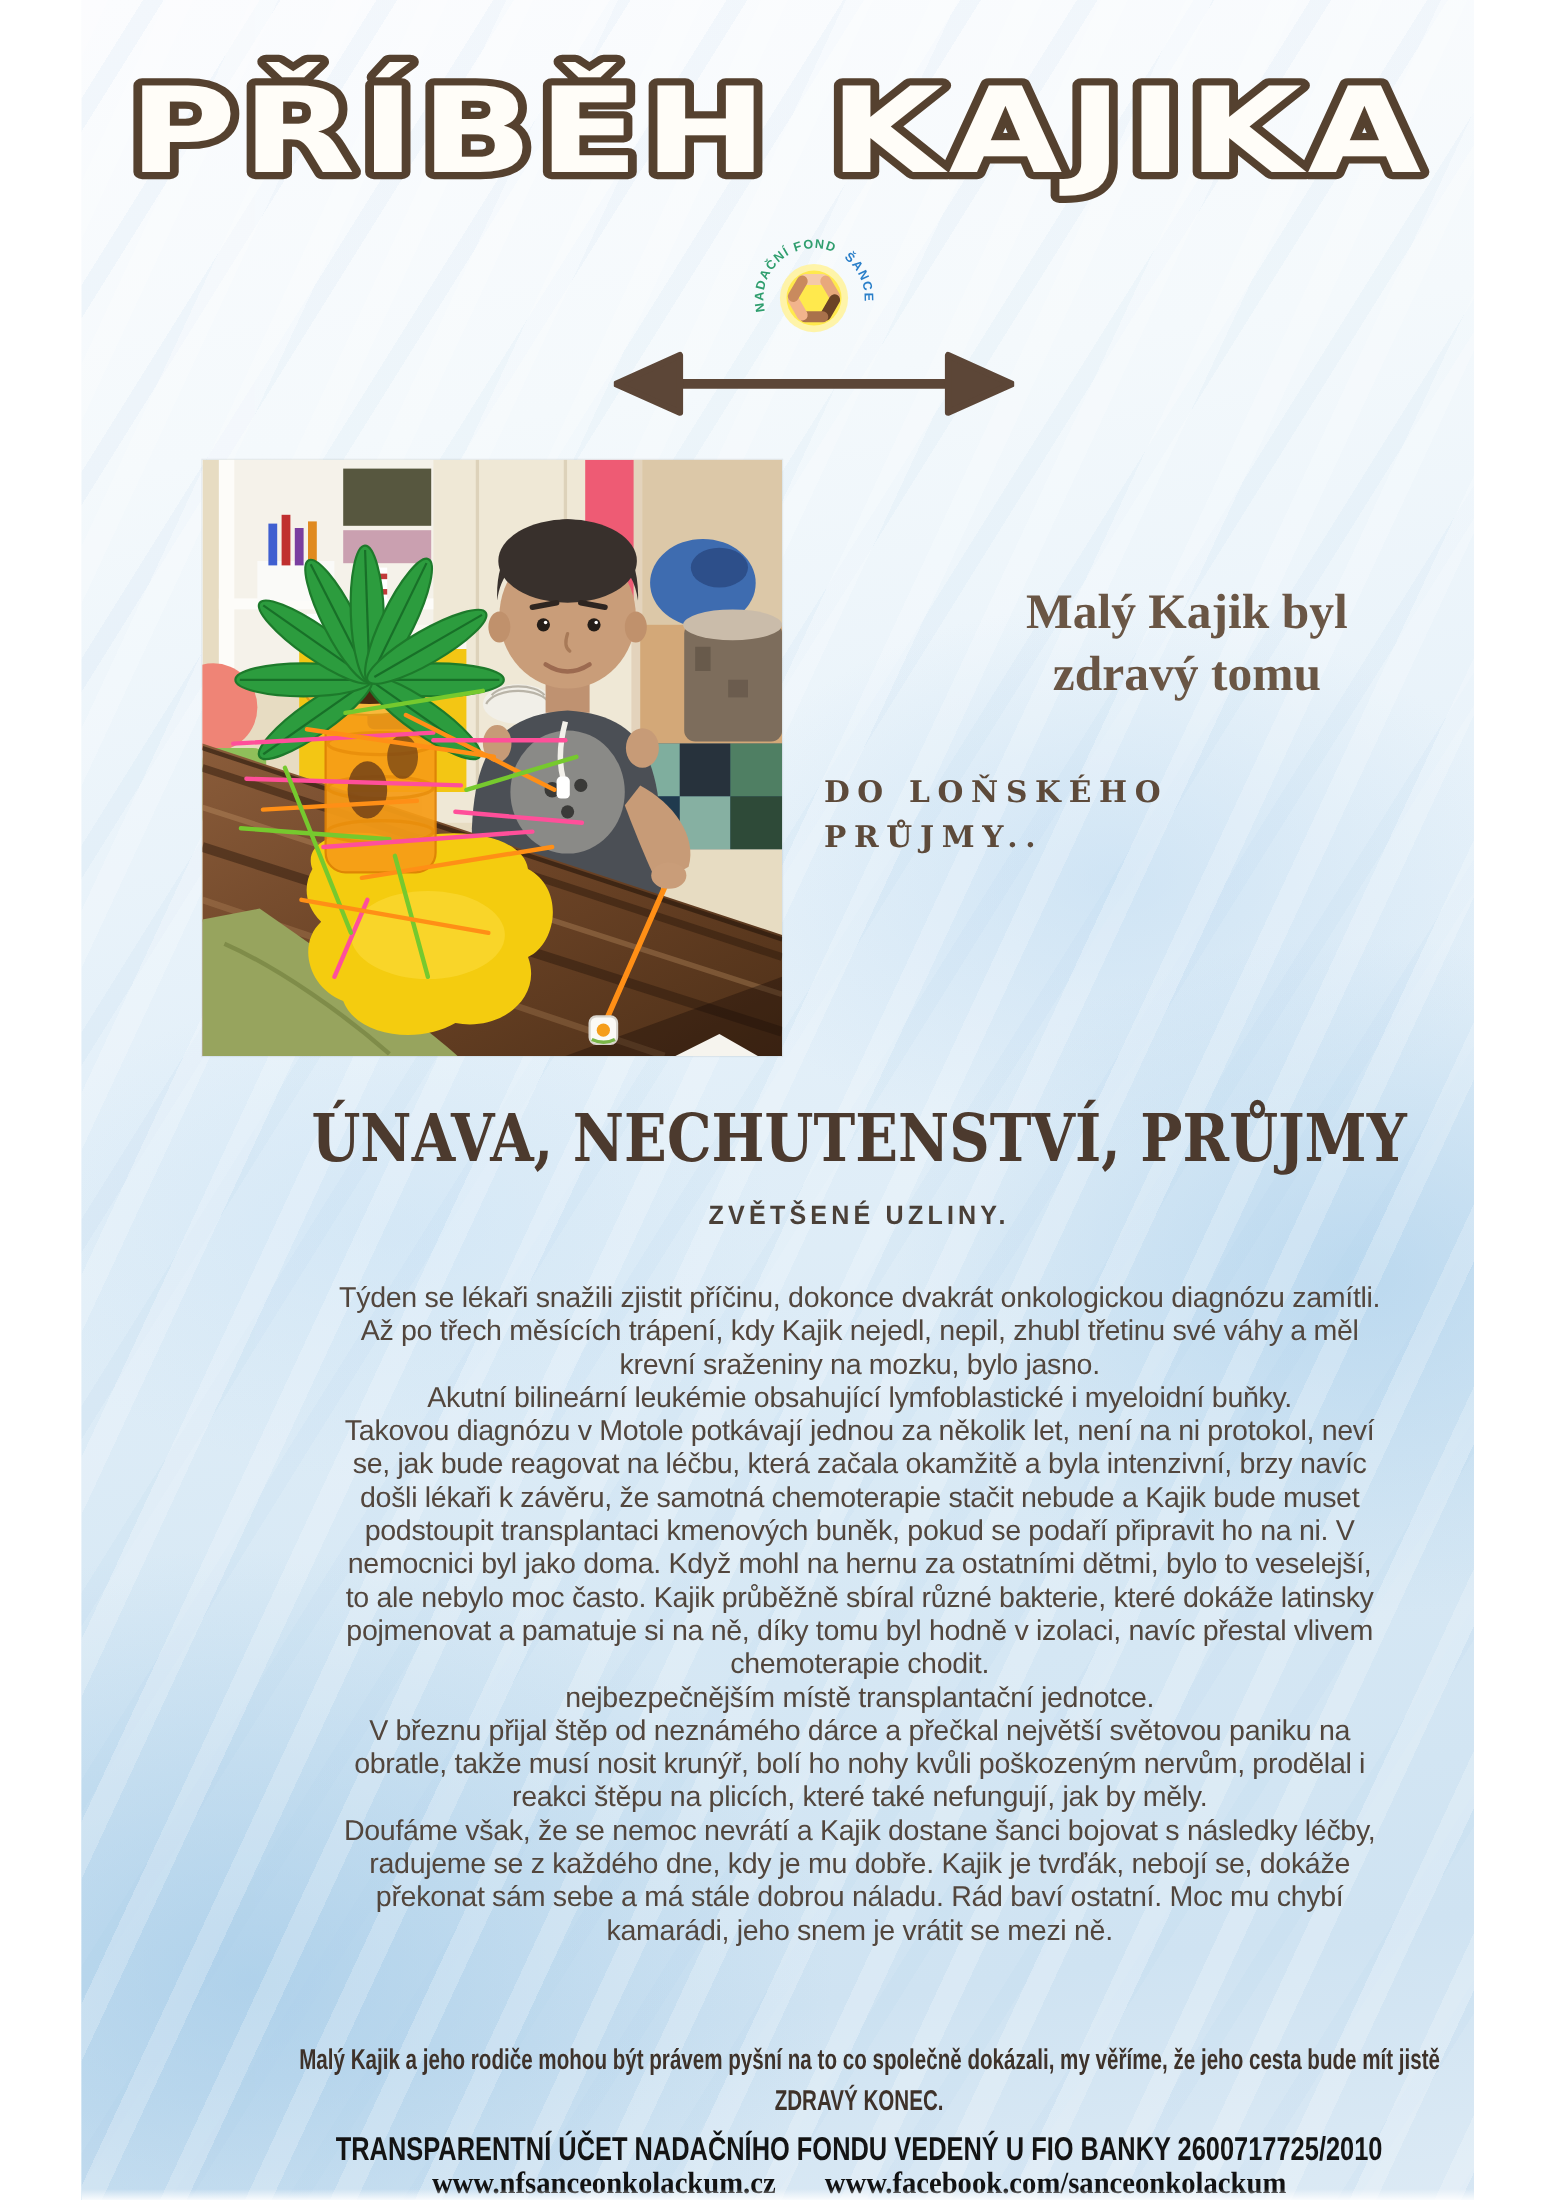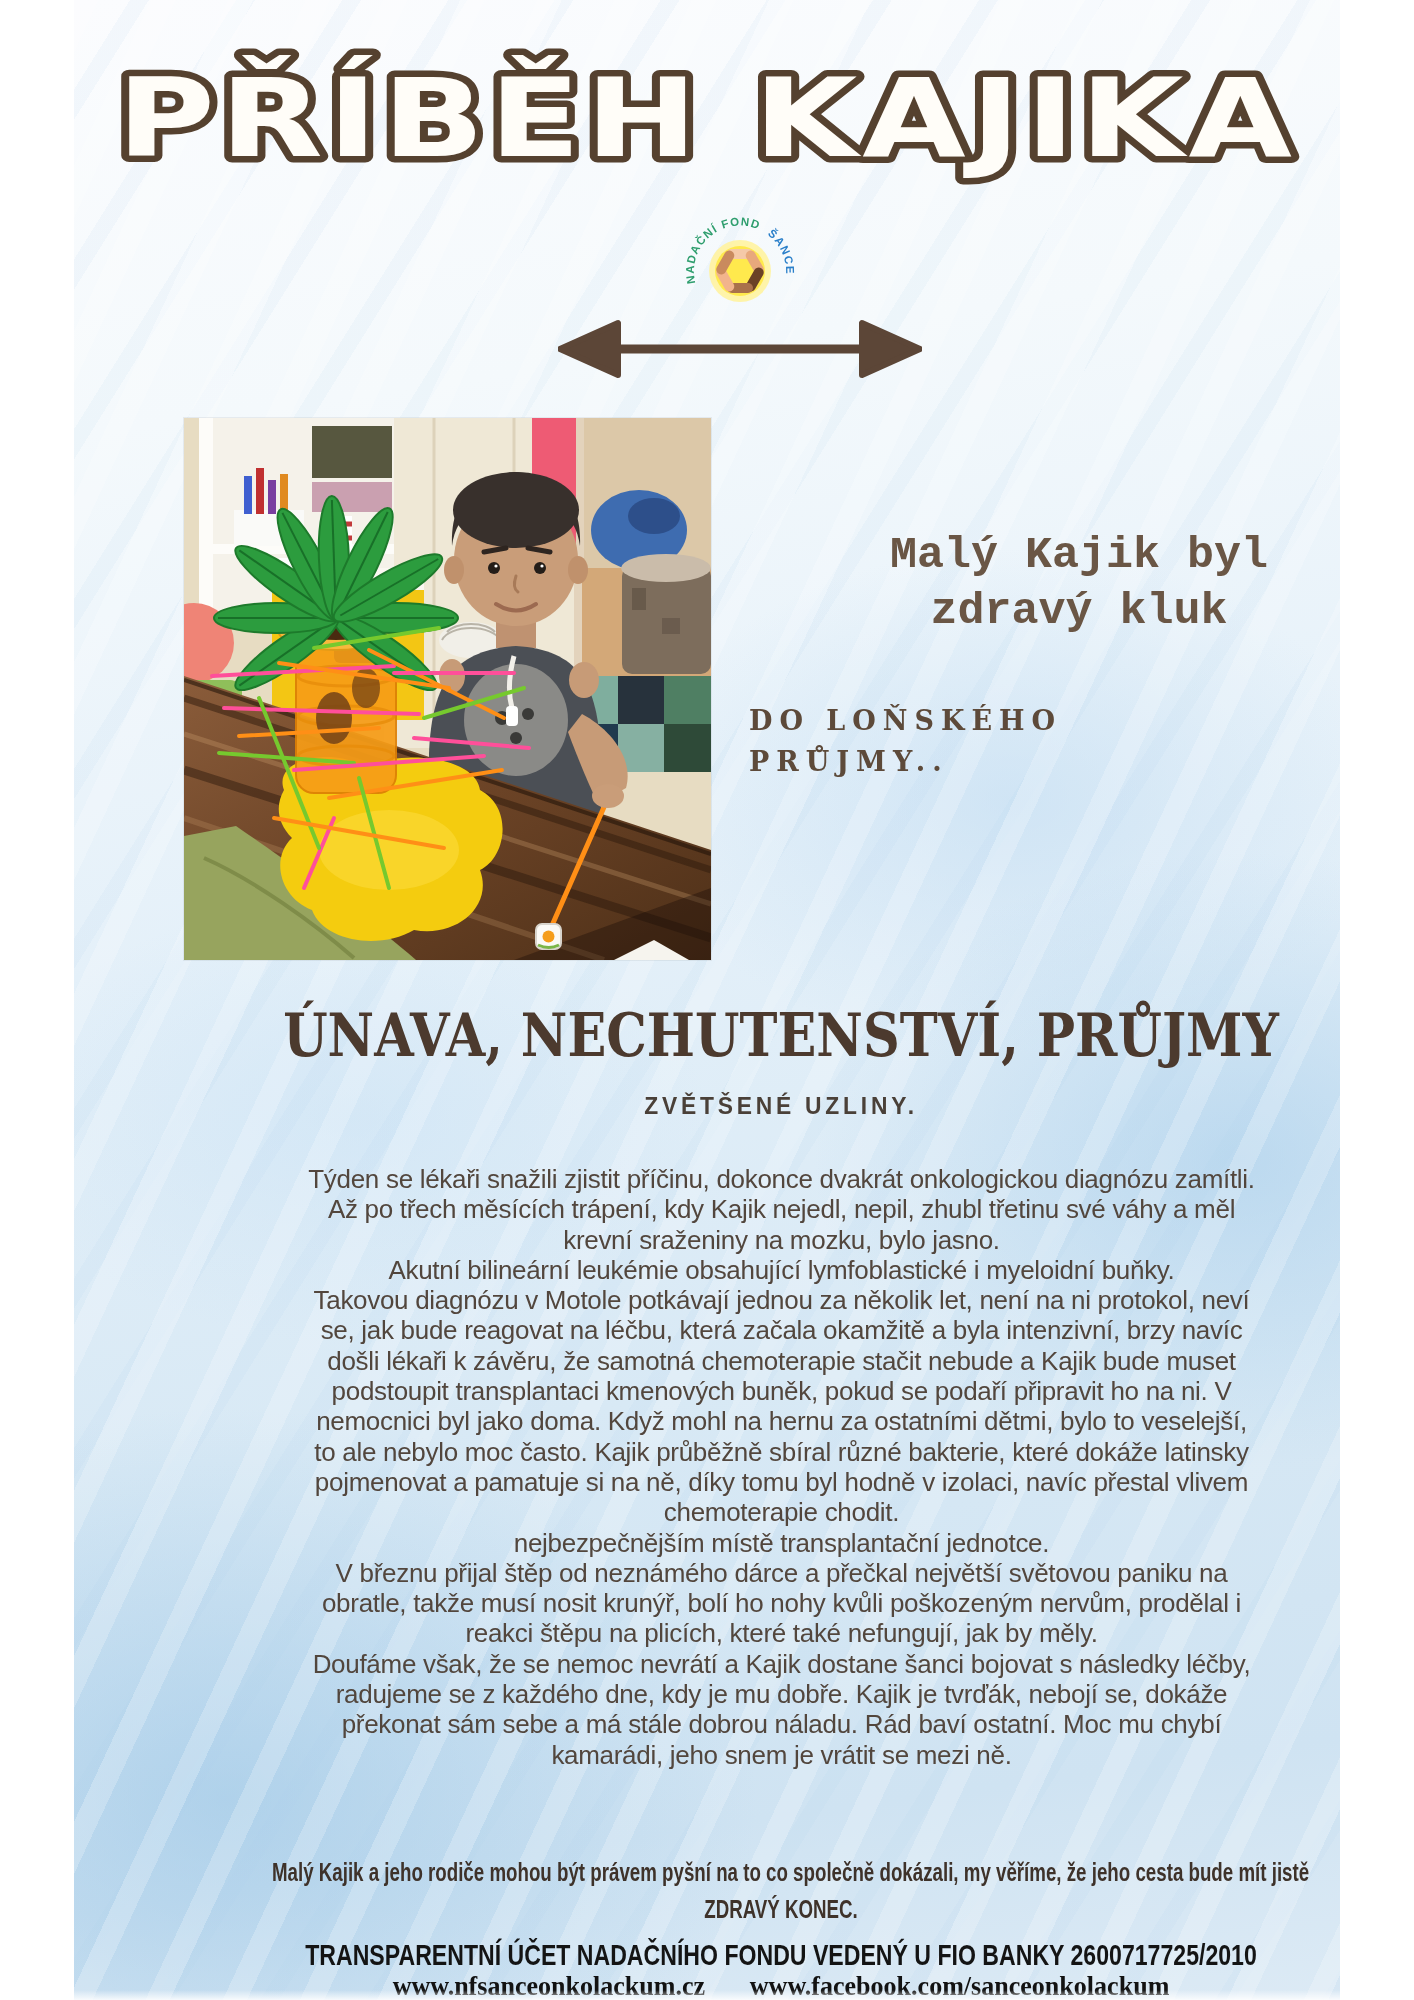--- a/index.html
+++ b/index.html
@@ -23,21 +23,21 @@
 
   .title-wrap { top:34px; left:50%; transform:translateX(-50%); }
 
   .logo-wrap { left:610px; top:213px; width:112px; height:112px; }
   .arrow-wrap { left:484px; top:318px; width:364px; height:62px; }
 
   .photo-wrap { left:110px; top:418px; width:527px; height:542px; box-shadow:0 0 0 1px rgba(120,130,140,.12); }
 
   .hero-heading {
     left:675px; top:528px; width:660px; text-align:center;
-    font-family:Liberation Mono, monospace; font-weight:bold;
+    font-family:Liberation Serif, serif; font-weight:bold;
     font-size:45px; line-height:56px; color:#6a5645;
   }
   .hero-subheading {
     left:675px; top:700px; width:660px; 
     font-family:"DejaVu Serif", serif; font-weight:bold;
     font-size:27px; line-height:41px; letter-spacing:7px; color:#5d4a3a;
   }
   .symptoms-heading {
     left:0; top:1000px; width:1414px; text-align:center;
     font-family:"DejaVu Serif", serif; font-weight:bold;
@@ -319,21 +319,21 @@
           <circle cx="364.5" cy="518.5" r="6" fill="#f59d1a"></circle>
           <path d="M 354,527 q 11,5 21,0" stroke="#7ab648" stroke-width="3" fill="none"></path>
         </g>
         <polygon points="430,542 470,522 505,542" fill="#f6f4ee"></polygon>
       </g>
     </svg>
   </div>
 
   <div class="abs hero-heading">
       <div>Malý Kajik byl</div>
-      <div>zdravý kluk</div>
+      <div>zdravý tomu</div>
     </div>
   <div class="abs hero-subheading">
       <div>DO LOŇSKÉHO</div>
       <div>PRŮJMY..</div>
     </div>
 
   <div class="abs symptoms-heading">ÚNAVA, NECHUTENSTVÍ, PRŮJMY</div>
   <div class="abs symptoms-subheading">ZVĚTŠENÉ UZLINY.</div>
 
   <div class="abs story">

